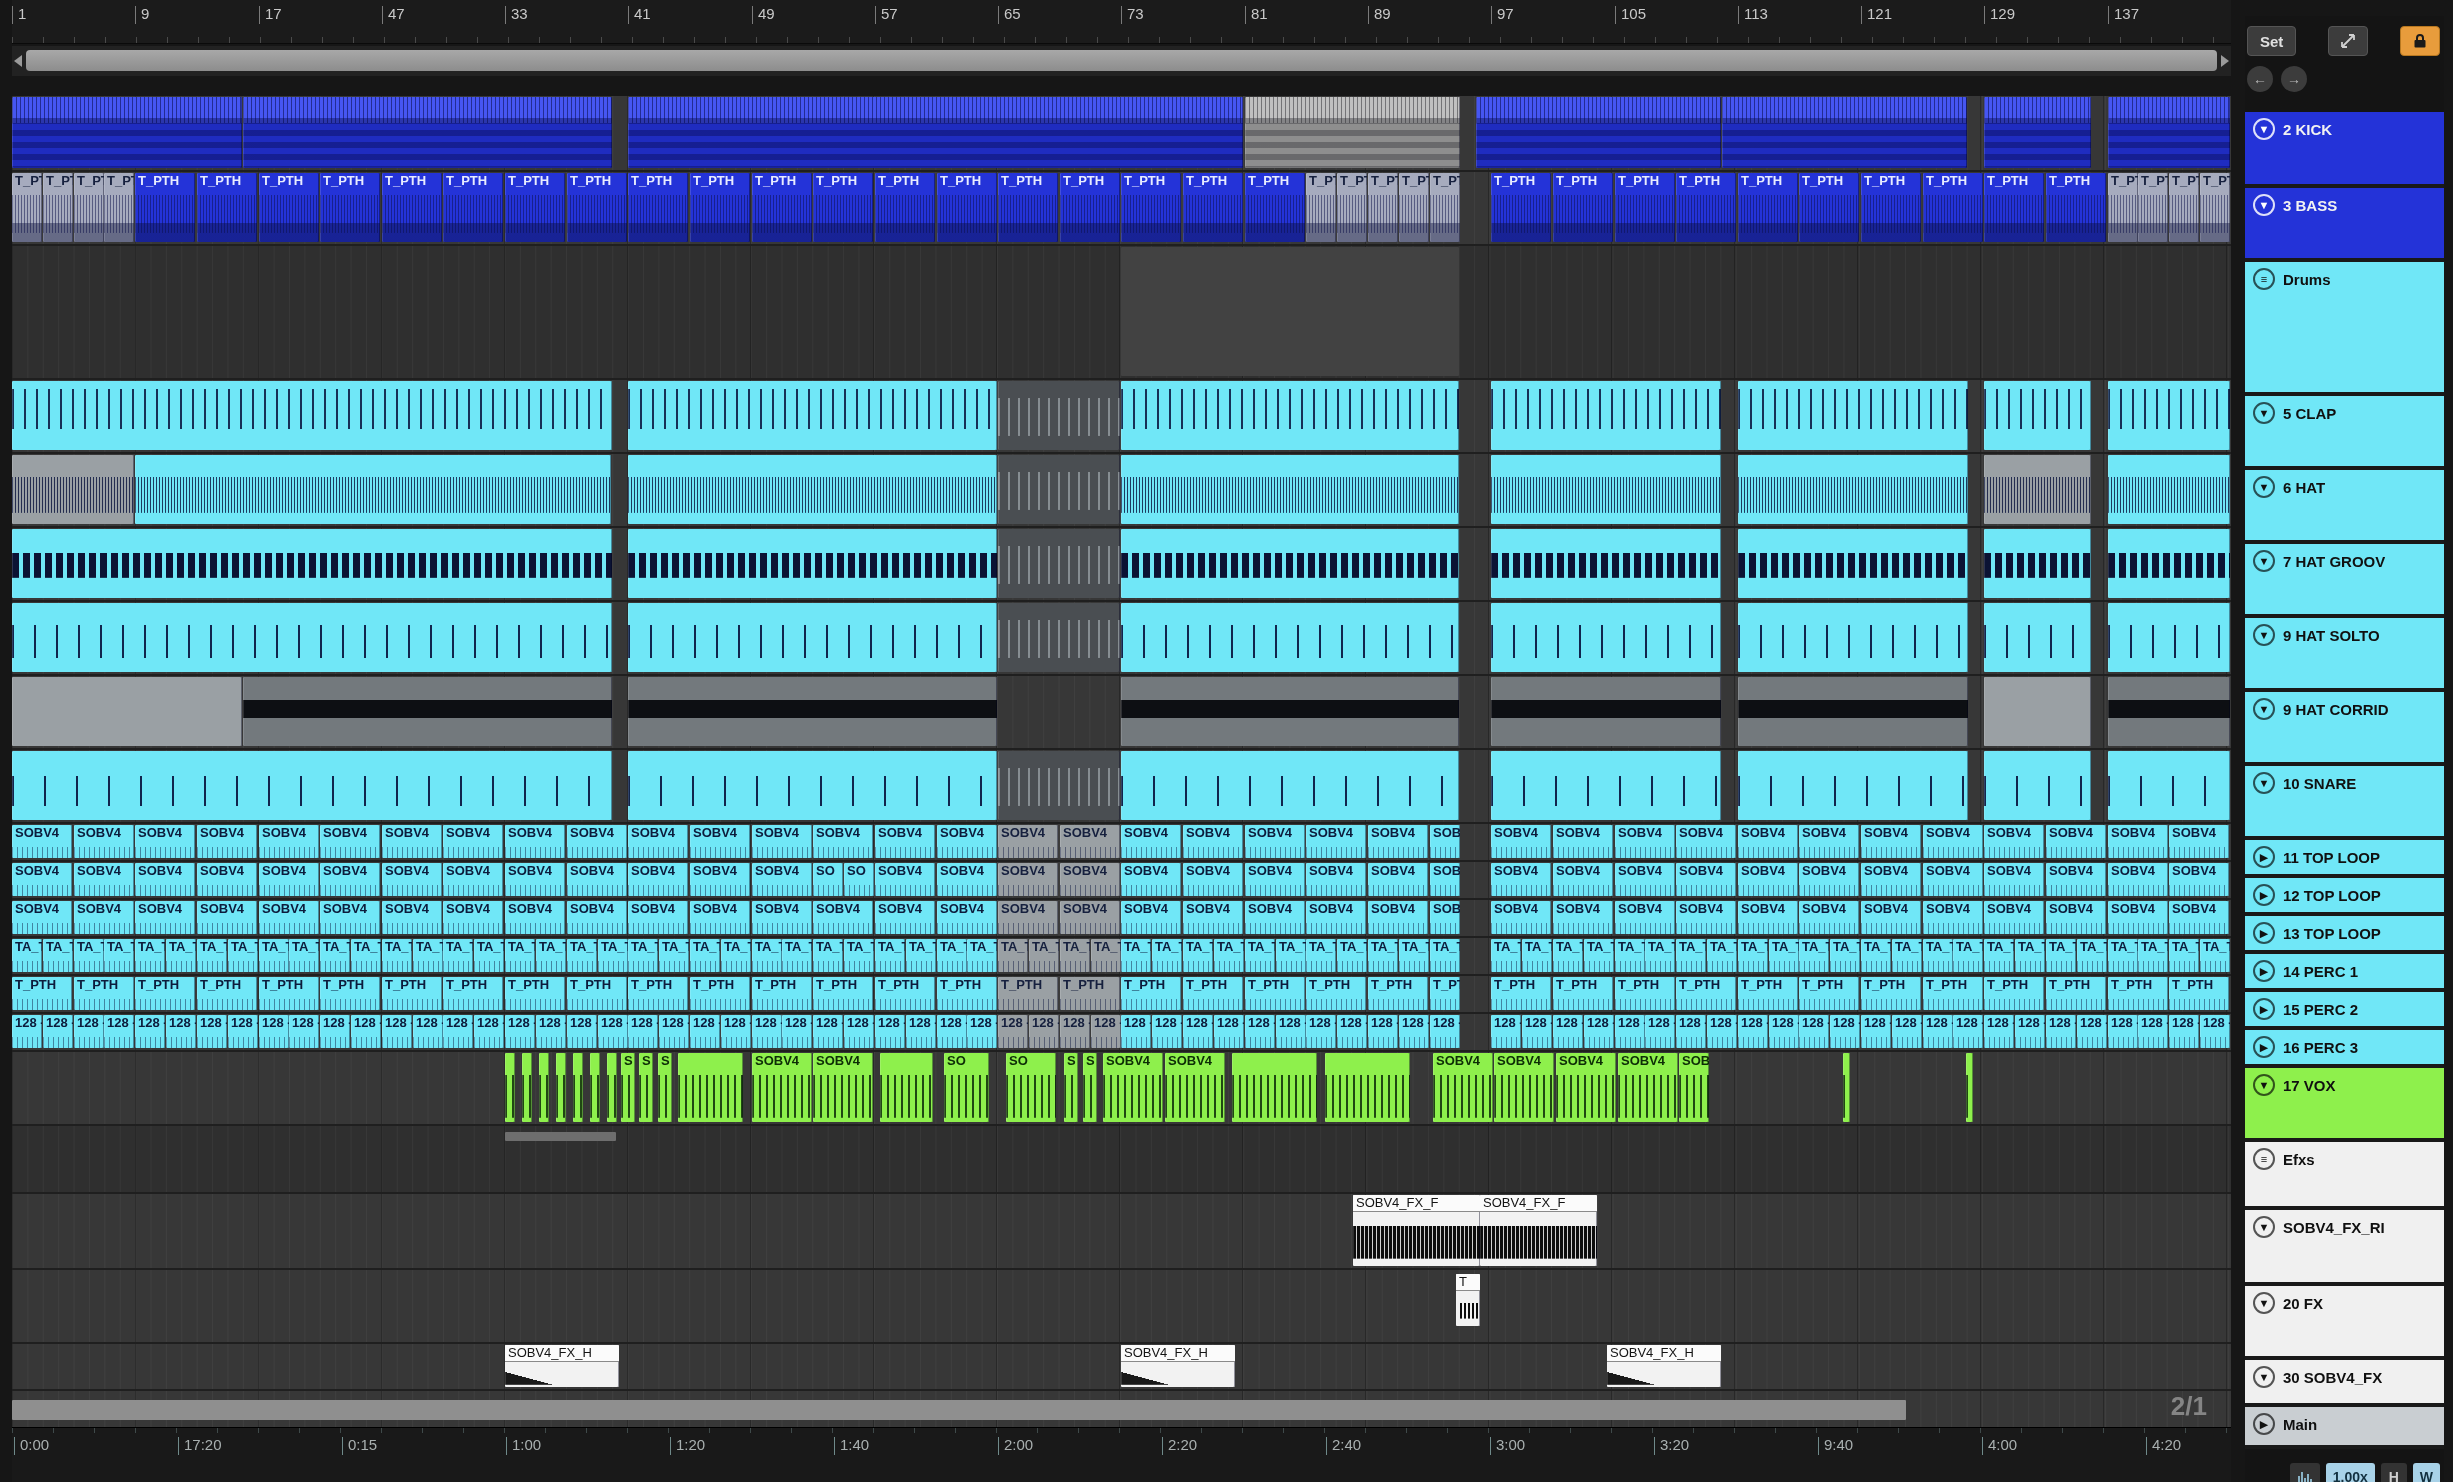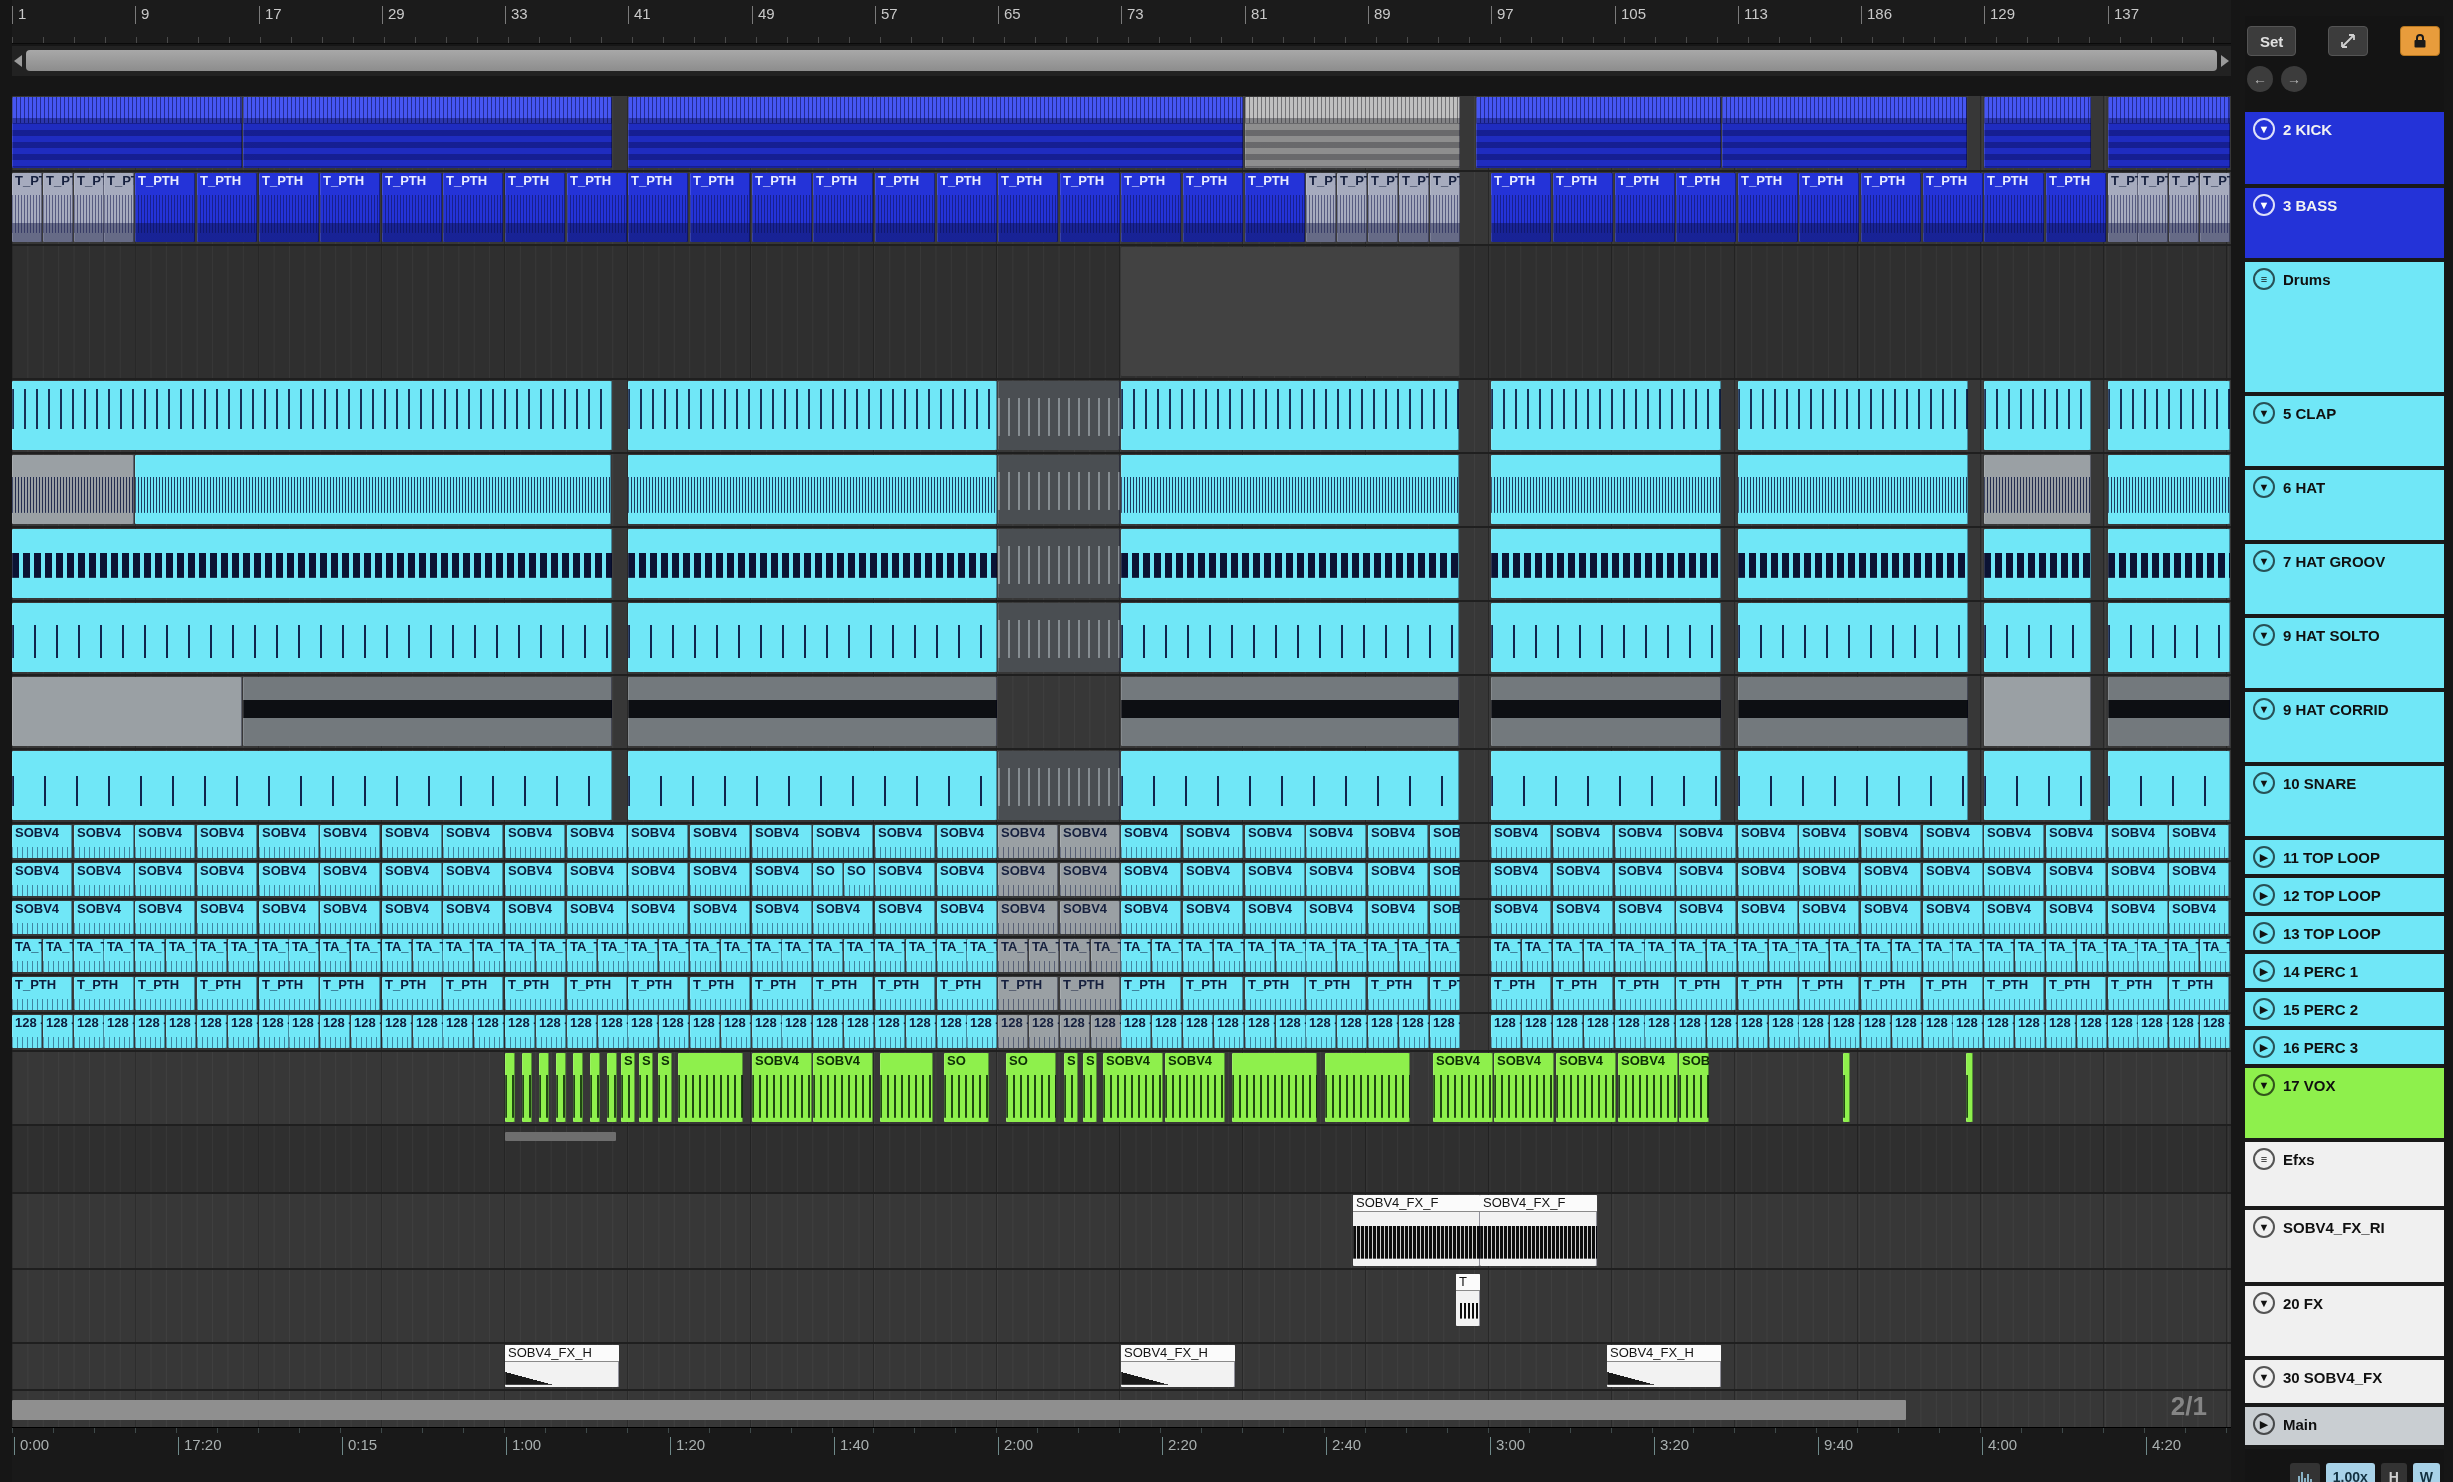--- a/index.html
+++ b/index.html
@@ -145,33 +145,33 @@
 </head>
 <body>
 
 <div id="window">
 
   <div id="arrange">
     <div id="bar-ruler">
         <span class="bar-num" style="left: 0px;">1</span>
         <span class="bar-num" style="left: 123px;">9</span>
         <span class="bar-num" style="left: 247px;">17</span>
-        <span class="bar-num" style="left: 370px;">29</span>
+        <span class="bar-num" style="left: 370px;">47</span>
         <span class="bar-num" style="left: 493px;">33</span>
         <span class="bar-num" style="left: 616px;">41</span>
         <span class="bar-num" style="left: 740px;">49</span>
         <span class="bar-num" style="left: 863px;">57</span>
         <span class="bar-num" style="left: 986px;">65</span>
         <span class="bar-num" style="left: 1109px;">73</span>
         <span class="bar-num" style="left: 1233px;">81</span>
         <span class="bar-num" style="left: 1356px;">89</span>
         <span class="bar-num" style="left: 1479px;">97</span>
         <span class="bar-num" style="left: 1603px;">105</span>
         <span class="bar-num" style="left: 1726px;">113</span>
-        <span class="bar-num" style="left: 1849px;">186</span>
+        <span class="bar-num" style="left: 1849px;">121</span>
         <span class="bar-num" style="left: 1972px;">129</span>
         <span class="bar-num" style="left: 2096px;">137</span>
       </div>
 
     <div id="scroll-strip">
       <span class="sarrow left"></span>
       <div class="sthumb"></div>
       <span class="sarrow right"></span>
     </div>
 

